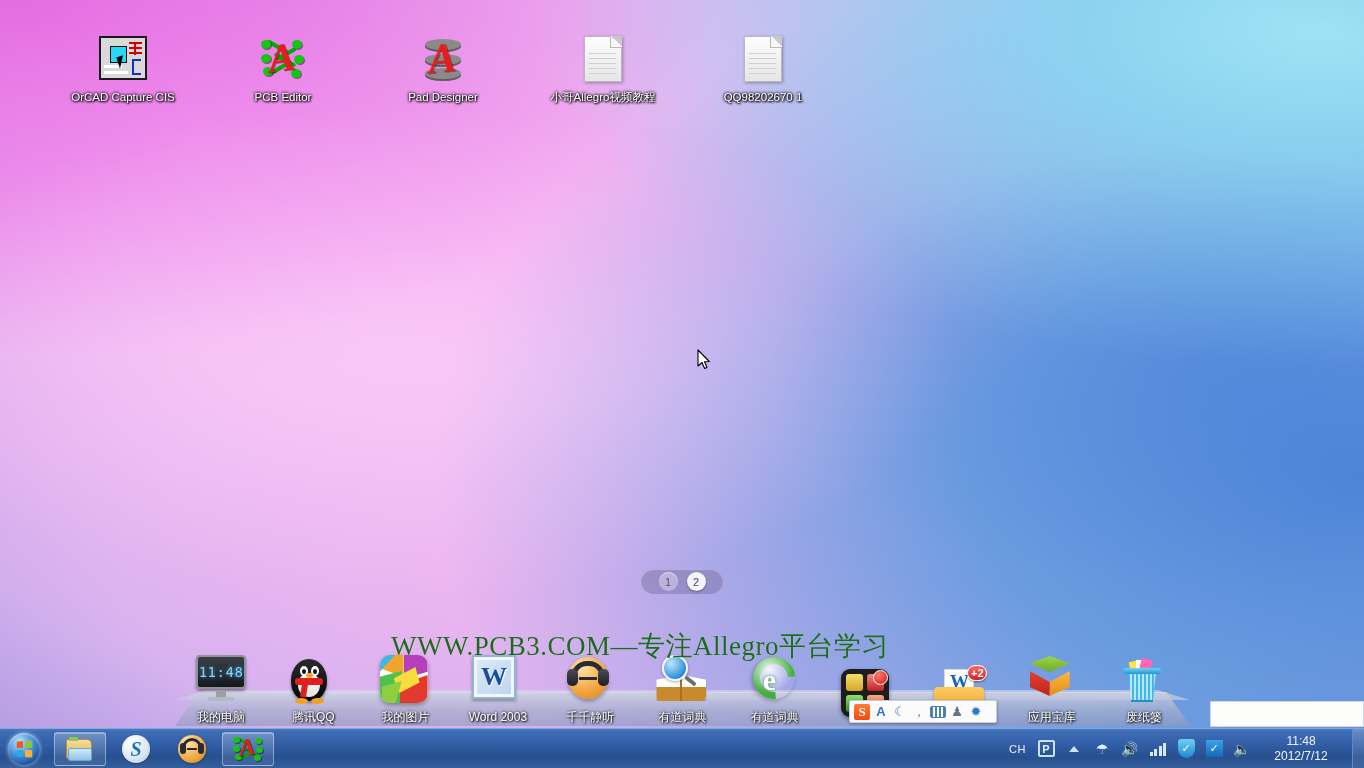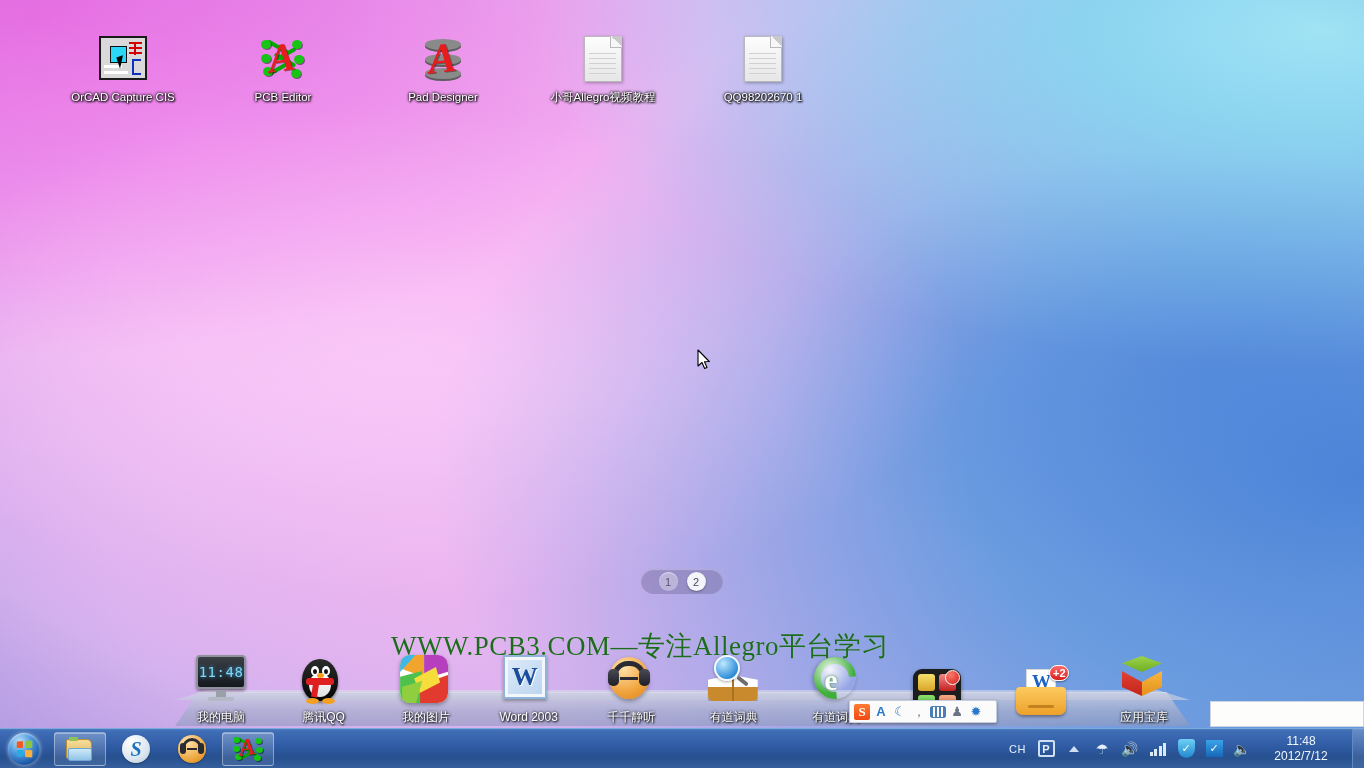--- a/index.html
+++ b/index.html
@@ -557,20 +557,32 @@
       <div class="dglyph">
         <div class="d-cube">
             <div class="top"></div>
             <div class="lf"></div>
             <div class="rt"></div>
           </div>
       </div>
       <div class="dlabel">应用宝库</div>
     </div>
 
+    <div class="dock-item">
+      <div class="dglyph">
+        <div class="d-trash">
+          <div class="p1"></div>
+            <div class="p3"></div>
+            <div class="p2"></div>
+          <div class="can"></div>
+            <div class="rim"></div>
+        </div>
+      </div>
+      <div class="dlabel">废纸篓</div>
+    </div>
 
   </div>
 </div>
 
 <div id="sogou-bar">
   <div class="sg sg-logo">S</div>
   <div class="sg sg-a">A</div>
   <div class="sg sg-moon">☾</div>
   <div class="sg sg-comma">，</div>
   <div class="sg">

